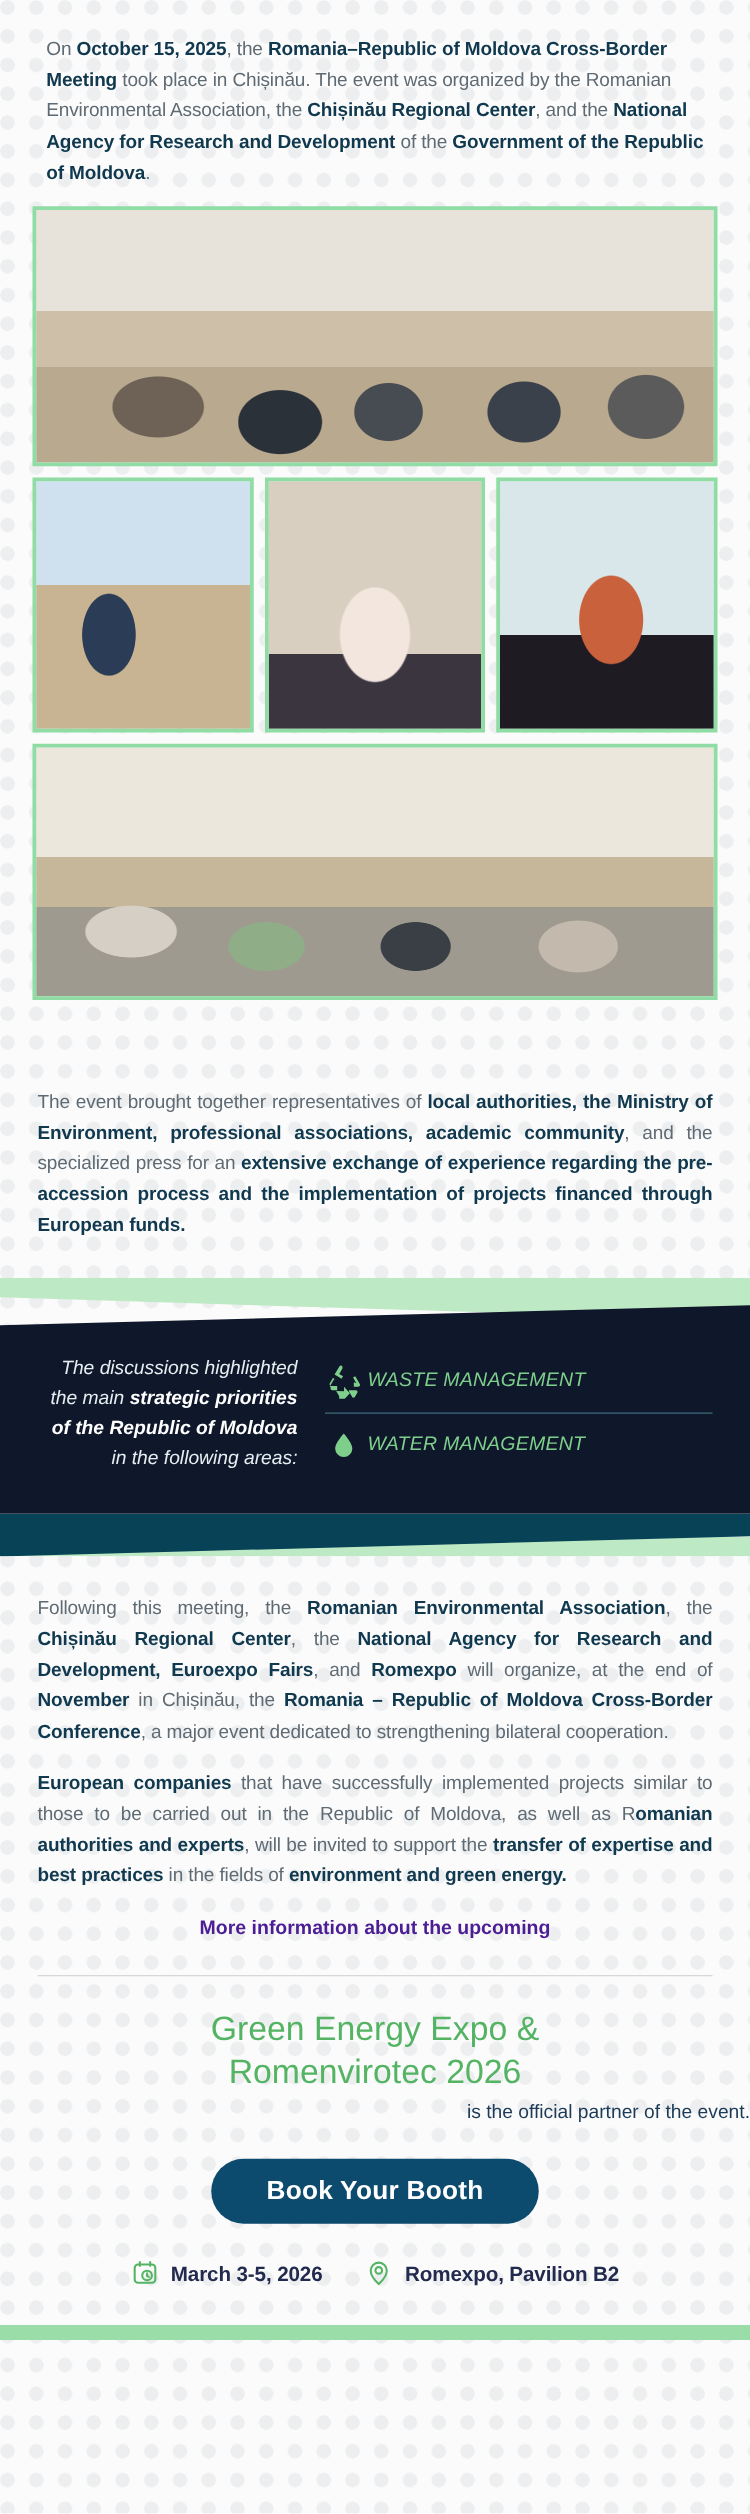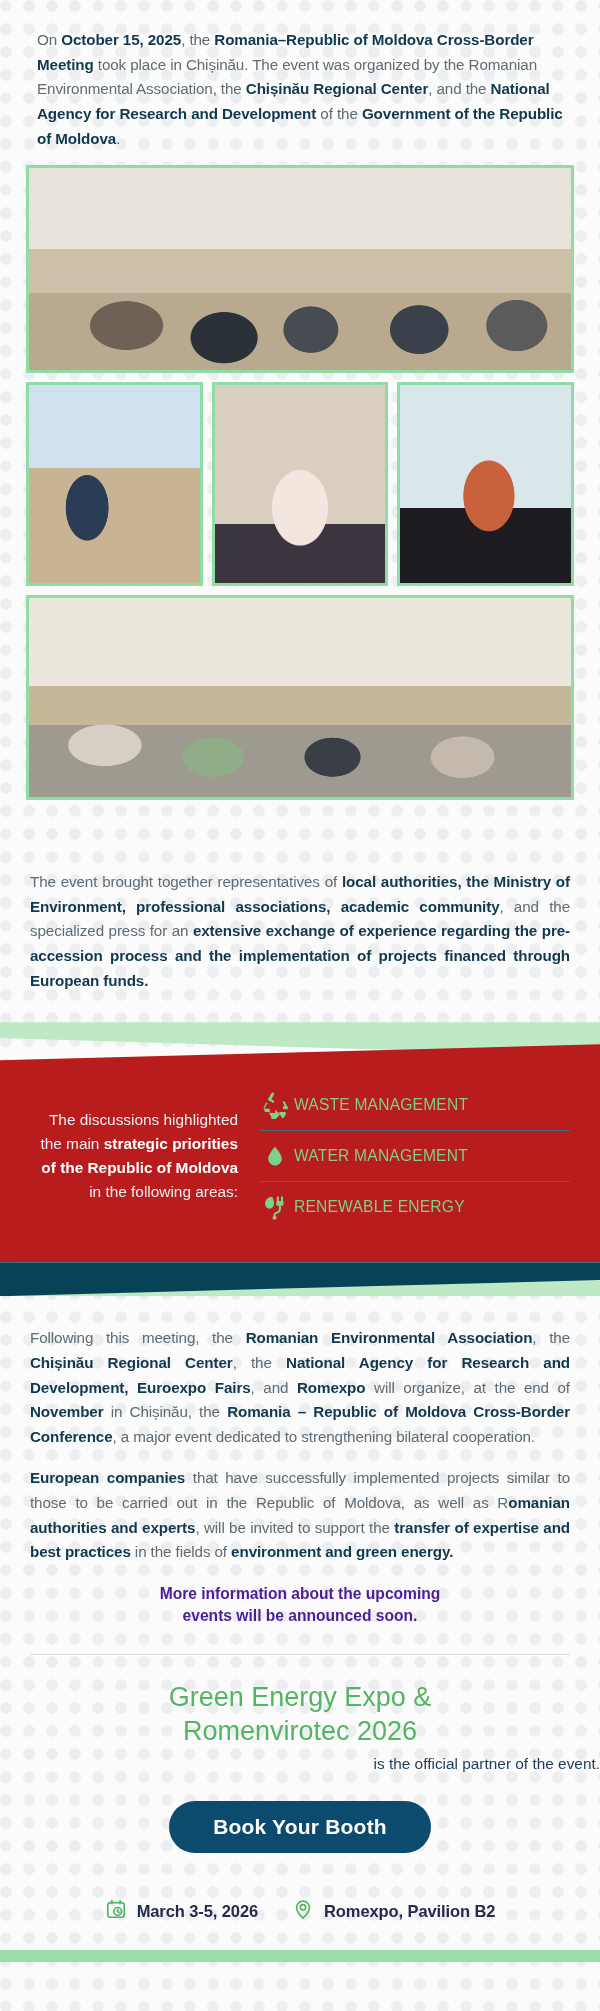--- a/index.html
+++ b/index.html
@@ -89,25 +89,26 @@
 
   
   .band-wrap{position:relative;}
   .band-top{
     height:34px;
     background:#bde9c4;
     clip-path:polygon(0 0,100% 0,100% 100%,0 46%);
     margin-top:-1px;
   }
   .band{
-    background:#b91c1c;
+    background:#0f172a;
     padding:26px 30px 30px 30px;
     position:relative;
     margin-top:-12px;
     clip-path:polygon(0 16px,100% 0,100% 100%,0 100%);
+    font-style:italic;
   }
   .band-inner{display:flex;align-items:center;gap:22px;padding-top:10px;}
   .band-left{
     width:208px;
     text-align:right;
     color:#e5eef1;
     font-size:15.4px;
     line-height:1.56;
   }
   .band-left b{color:#ffffff;font-weight:700;}
@@ -188,21 +189,21 @@
     border-radius:34px;
     cursor:pointer;
     font-family:"Liberation Sans", sans-serif;
   }
 
   .meta{
     display:flex;
     justify-content:center;
     align-items:center;
     gap:34px;
-    margin-top:45px;
+    margin-top:28px;
   }
   .meta-item{display:flex;align-items:center;gap:10px;}
   .meta-item .mtxt{
     color:#222a4e;
     font-weight:700;
     font-size:16.5px;
     letter-spacing:-0.1px;
   }
   .foot-bar{
     height:12px;
@@ -259,46 +260,33 @@
 
             <div class="prio">
               <span class="ic">
                 <svg width="22" height="28" viewBox="0 0 24 24" fill="#7fcf8c">
                   <path d="M12 2C12 2 4.5 10.2 4.5 15a7.5 7.5 0 0 0 15 0C19.5 10.2 12 2 12 2z"></path>
                 </svg>
               </span>
               <span class="lbl">WATER MANAGEMENT</span>
             </div>
 
-            <div class="prio">
-              <span class="ic">
-                <svg width="28" height="28" viewBox="0 0 24 24" fill="none" stroke="#7fcf8c" stroke-width="1.7">
-                  <path d="M9.5 3.2c-4 .5-6.2 3-6 6.2.2 2.6 2.2 4.2 4.4 4 2.6-.3 3.6-2.9 3.2-5.6-.3-1.9-.9-3.4-1.6-4.6z" fill="#7fcf8c" stroke="none"></path>
-                  <path d="M14.4 3.6v3.3M18 3.6v3.3" stroke-linecap="round"></path>
-                  <rect x="13.1" y="6.9" width="6.2" height="4.1" rx="1.1" fill="#7fcf8c" stroke="none"></rect>
-                  <path d="M16.2 11v3.1c0 1.6-1.3 2.3-2.6 2.7-1.1.3-2 .9-2 2.3v2.4" stroke-linecap="round"></path>
-                  <circle cx="11.6" cy="21.2" r="1.7" fill="#7fcf8c" stroke="none"></circle>
-                </svg>
-              </span>
-              <span class="lbl">RENEWABLE ENERGY</span>
-            </div>
 
           </div>
         </div>
       </div>
       <div class="band-bottom-fill"></div>
       <div class="band-bottom"></div>
     </div>
 
     <section class="follow pad">
       <p class="para"><span>Following this meeting, the </span><b>Romanian Environmental Association</b><span>, the </span><b>Chișinău Regional Center</b><span>, the </span><b>National Agency for Research and Development, Euroexpo Fairs</b><span>, and </span><b>Romexpo</b><span> will organize, at the end of </span><b>November</b><span> in Chișinău, the </span><b>Romania – Republic of Moldova Cross-Border Conference</b><span>, a major event dedicated to strengthening bilateral cooperation.</span></p>
       <p class="para"><b>European companies</b><span> that have successfully implemented projects similar to those to be carried out in the Republic of Moldova, as well as R</span><b>omanian authorities and experts</b><span>, will be invited to support the </span><b>transfer of expertise and best practices</b><span> in the fields of </span><b>environment and green energy.</b></p>
       <div class="more">
         <div>More information about the upcoming</div>
-        <div>events will be announced soon.</div>
       </div>
     </section>
 
     <div class="rule"></div>
 
     <section>
       <div class="expo">
         <div>Green Energy Expo &amp;</div>
         <div>Romenvirotec 2026</div>
       </div>

